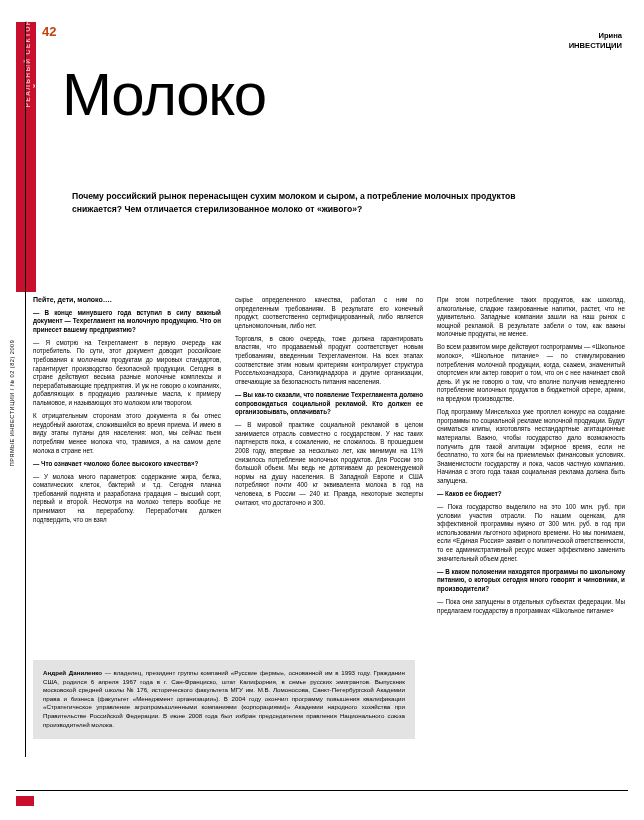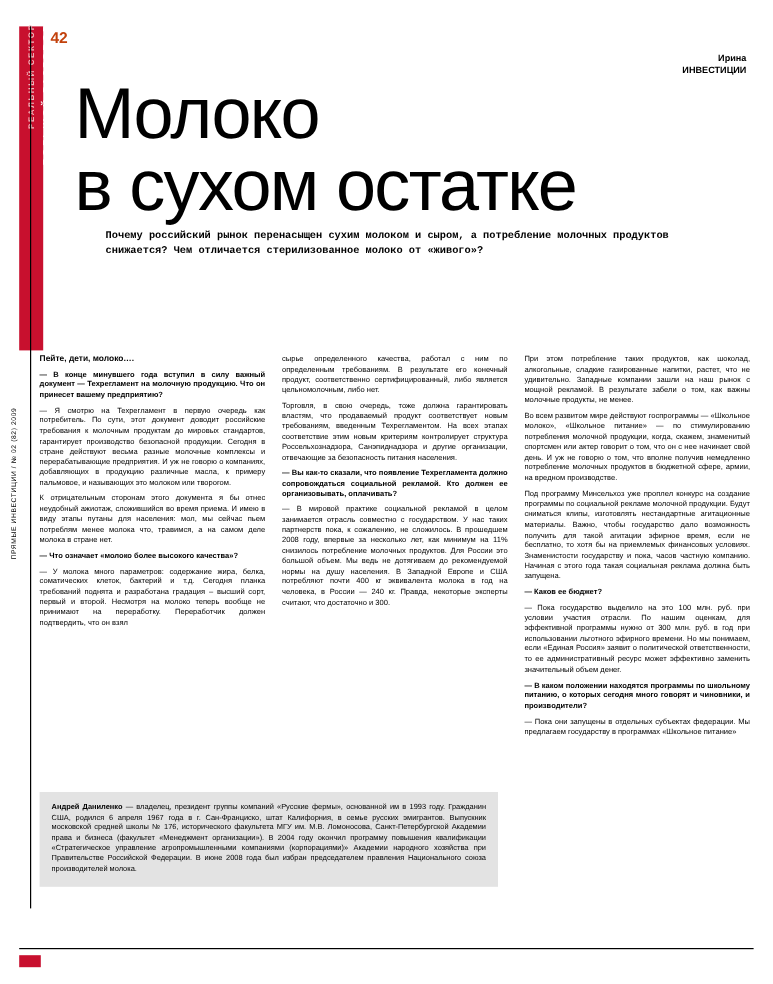--- a/index.html
+++ b/index.html
@@ -99,41 +99,41 @@
   }
   .headline .l2 {
     display: block;
     margin-top: 2px;
   }
 
   
   .byline {
     position: absolute;
     right: 22px;
-    top: 44px;
+    top: 31px;
     width: 120px;
     text-align: right;
     font-size: 7.6px;
     line-height: 10px;
     font-weight: bold;
     color: #000000;
   }
 
   
   .deck {
     position: absolute;
     left: 72px;
     top: 190px;
     width: 490px;
     font-size: 8.6px;
     line-height: 12.6px;
     font-weight: bold;
     color: #000000;
   }
-  .deck p { margin: 0 0 2px 16px; font-family: Liberation Mono, monospace; }
+  .deck p { margin: 0 0 2px 0; }
 
   
   .cols {
     position: absolute;
     left: 33px;
     top: 296px;
     width: 592px;
     display: flex;
     gap: 14px;
   }
@@ -199,21 +199,20 @@
       <span>БОЛЬШОЙ РАЗГОВОР</span>
     </div>
   </div>
   <div class="rail-rule"></div>
   <div class="vert-issue">ПРЯМЫЕ ИНВЕСТИЦИИ / № 02 (82) 2009</div>
 
   <div class="page-number">42</div>
 
   <h1 class="headline">
     <span>Молоко</span>
-    <span class="l2">в сухом остатке</span>
   </h1>
 
   <div class="byline">
     <div>Ирина</div>
     <div>ИНВЕСТИЦИИ</div>
   </div>
 
   <div class="deck">
     <p>Почему российский рынок перенасыщен сухим молоком и сыром, а потребление молочных продуктов снижается? Чем отличается стерилизованное молоко от «живого»?</p>
   </div>

